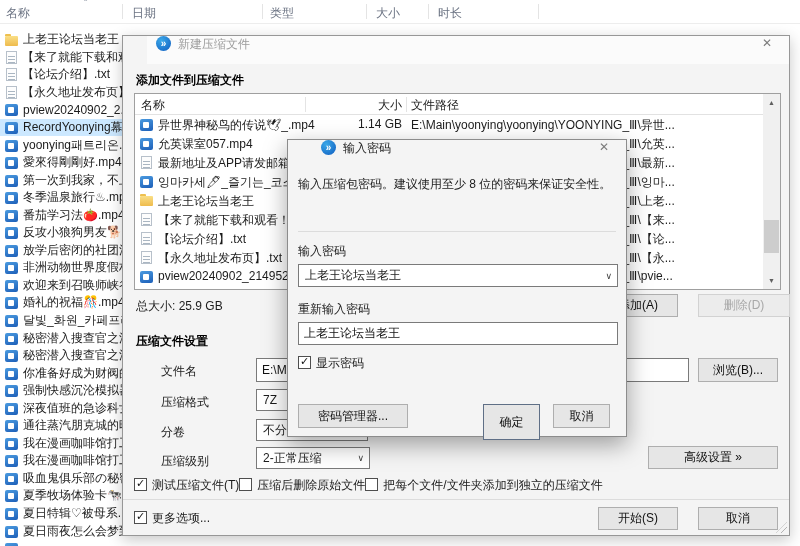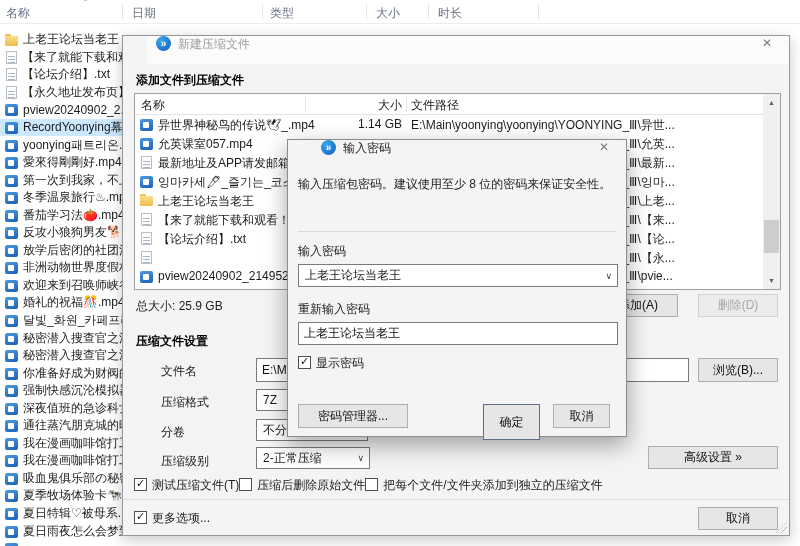--- a/index.html
+++ b/index.html
@@ -324,41 +324,42 @@
 
         <div class="frow">
           <span class="ficon text"></span>
           <span class="fname">【论坛介绍】.txt</span>
           <span class="fsize"></span>
           <span class="fpath">E:\Main\yoonying\yoonying\YOONYING_Ⅲ\【论...</span>
         </div>
 
         <div class="frow">
           <span class="ficon text"></span>
+          <span class="fname">【永久地址发布页】.txt</span>
           <span class="fsize"></span>
           <span class="fpath">E:\Main\yoonying\yoonying\YOONYING_Ⅲ\【永...</span>
         </div>
 
         <div class="frow">
           <span class="ficon video"></span>
           <span class="fname">pview20240902_214952.mp4</span>
           <span class="fsize"></span>
           <span class="fpath">E:\Main\yoonying\yoonying\YOONYING_Ⅲ\pvie...</span>
         </div>
       </div>
     <div class="vscroll">
       <span class="varrow up"></span>
       <span class="varrow down"></span>
       <span class="vthumb" style="top:126px;height:33px"></span>
     </div>
   </div>
 
   <div class="abs" style="left:13px;top:262px">总大小: 25.9 GB</div>
   <div class="btn" style="left:475px;top:258px;width:80px;height:23px">添加(A)</div>
-  <div class="btn disabled" style="left:575px;top:258px;width:80px;height:23px">删除(D)</div>
+  <div class="btn disabled" style="left:575px;top:258px;width:92px;height:23px">删除(D)</div>
 
   <div class="heading" style="top:297px">压缩文件设置</div>
 
   <div class="field-label" style="top:327px">文件名</div>
   <input class="tinput" style="left: 133px; top: 322px; width: 433px; height: 24px;" value="E:\Main\">
   <div class="btn" style="left:575px;top:322px;width:80px;height:24px">浏览(B)...</div>
 
   <div class="field-label" style="top:358px">压缩格式</div>
   <div class="combo" style="left:133px;top:353px;width:112px;height:22px">
     <span>7Z</span>
@@ -381,20 +382,21 @@
 
       <label><span class="cb"></span><span>压缩后删除原始文件</span></label>
 
       <label><span class="cb"></span><span>把每个文件/文件夹添加到独立的压缩文件</span></label>
     </div>
 
   <div class="sep-line" style="top:463px"></div>
 
   <label class="abs" style="left:11px;top:474px"><span class="cb checked"></span><span>更多选项...</span></label>
 
+  <div class="btn" style="left:475px;top:471px;width:80px;height:23px">开始(S)</div>
   <div class="btn" style="left:575px;top:471px;width:80px;height:23px">取消</div>
   <div class="grip"></div>
 </div>
 
 <div class="dlg" id="pwd-dlg">
   <div class="titlebar">
     <span class="appicon"></span>
     <span class="dlg-title">输入密码</span>
     <span class="close"></span>
   </div>

